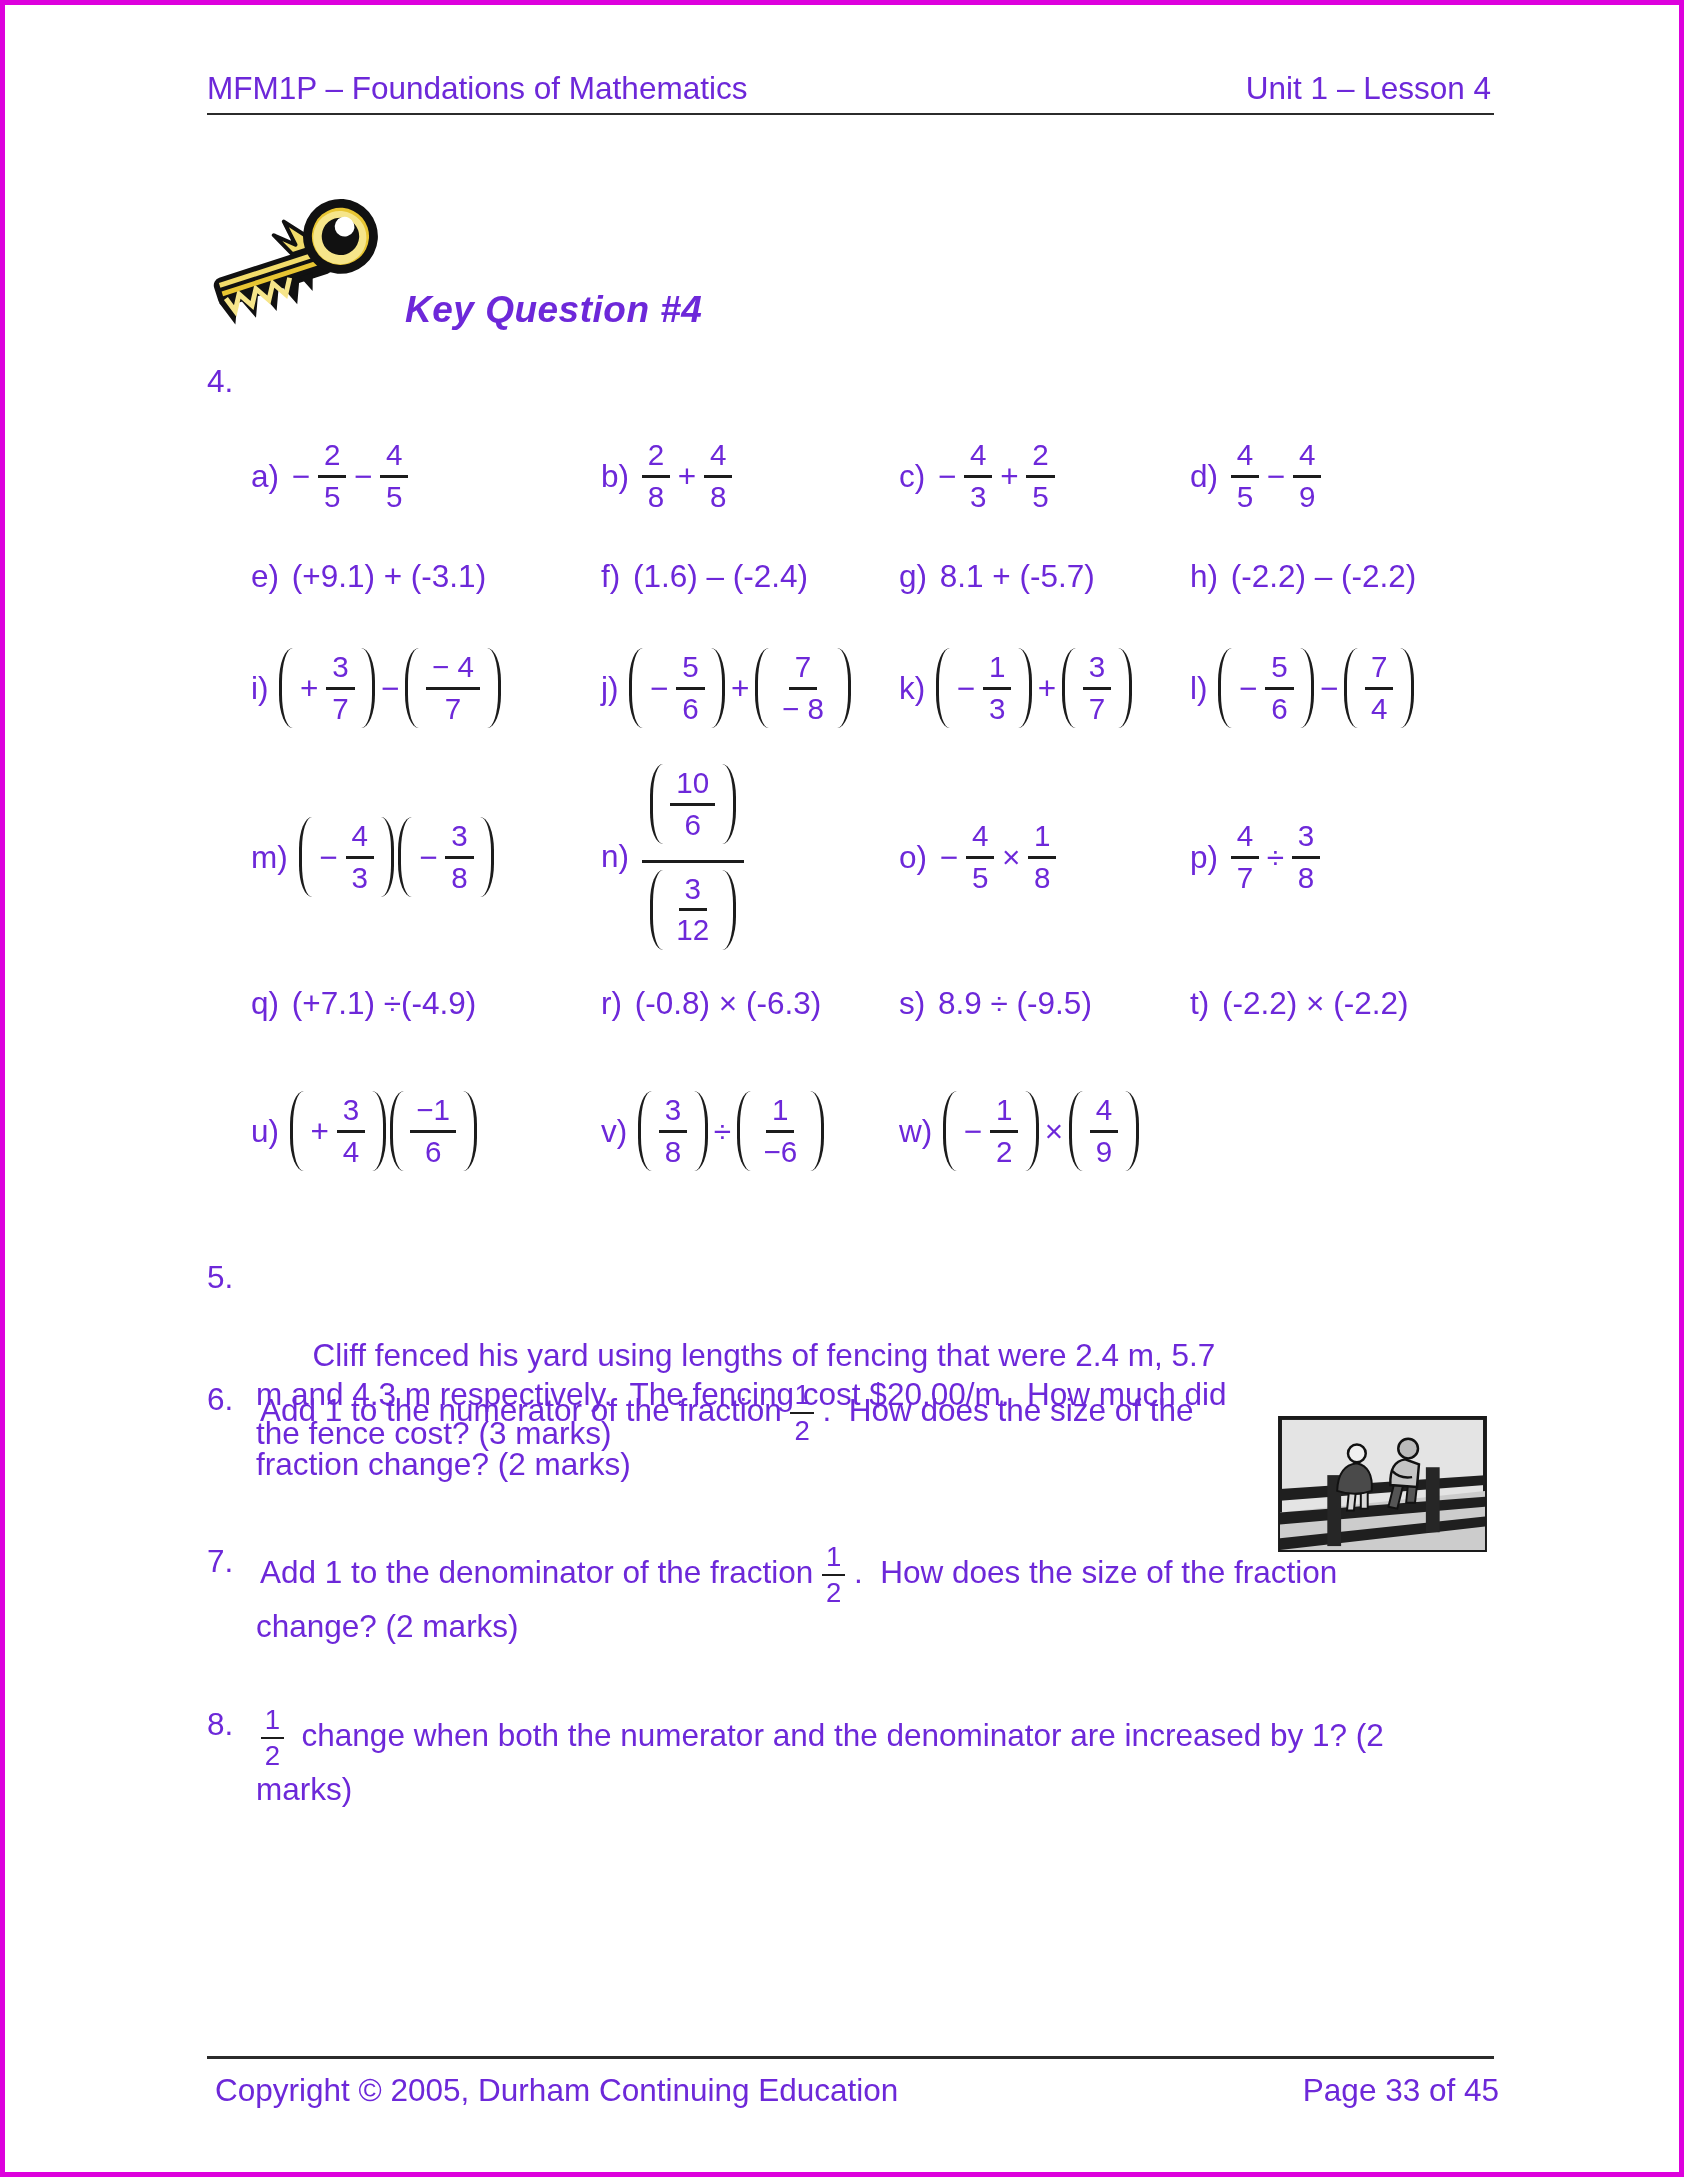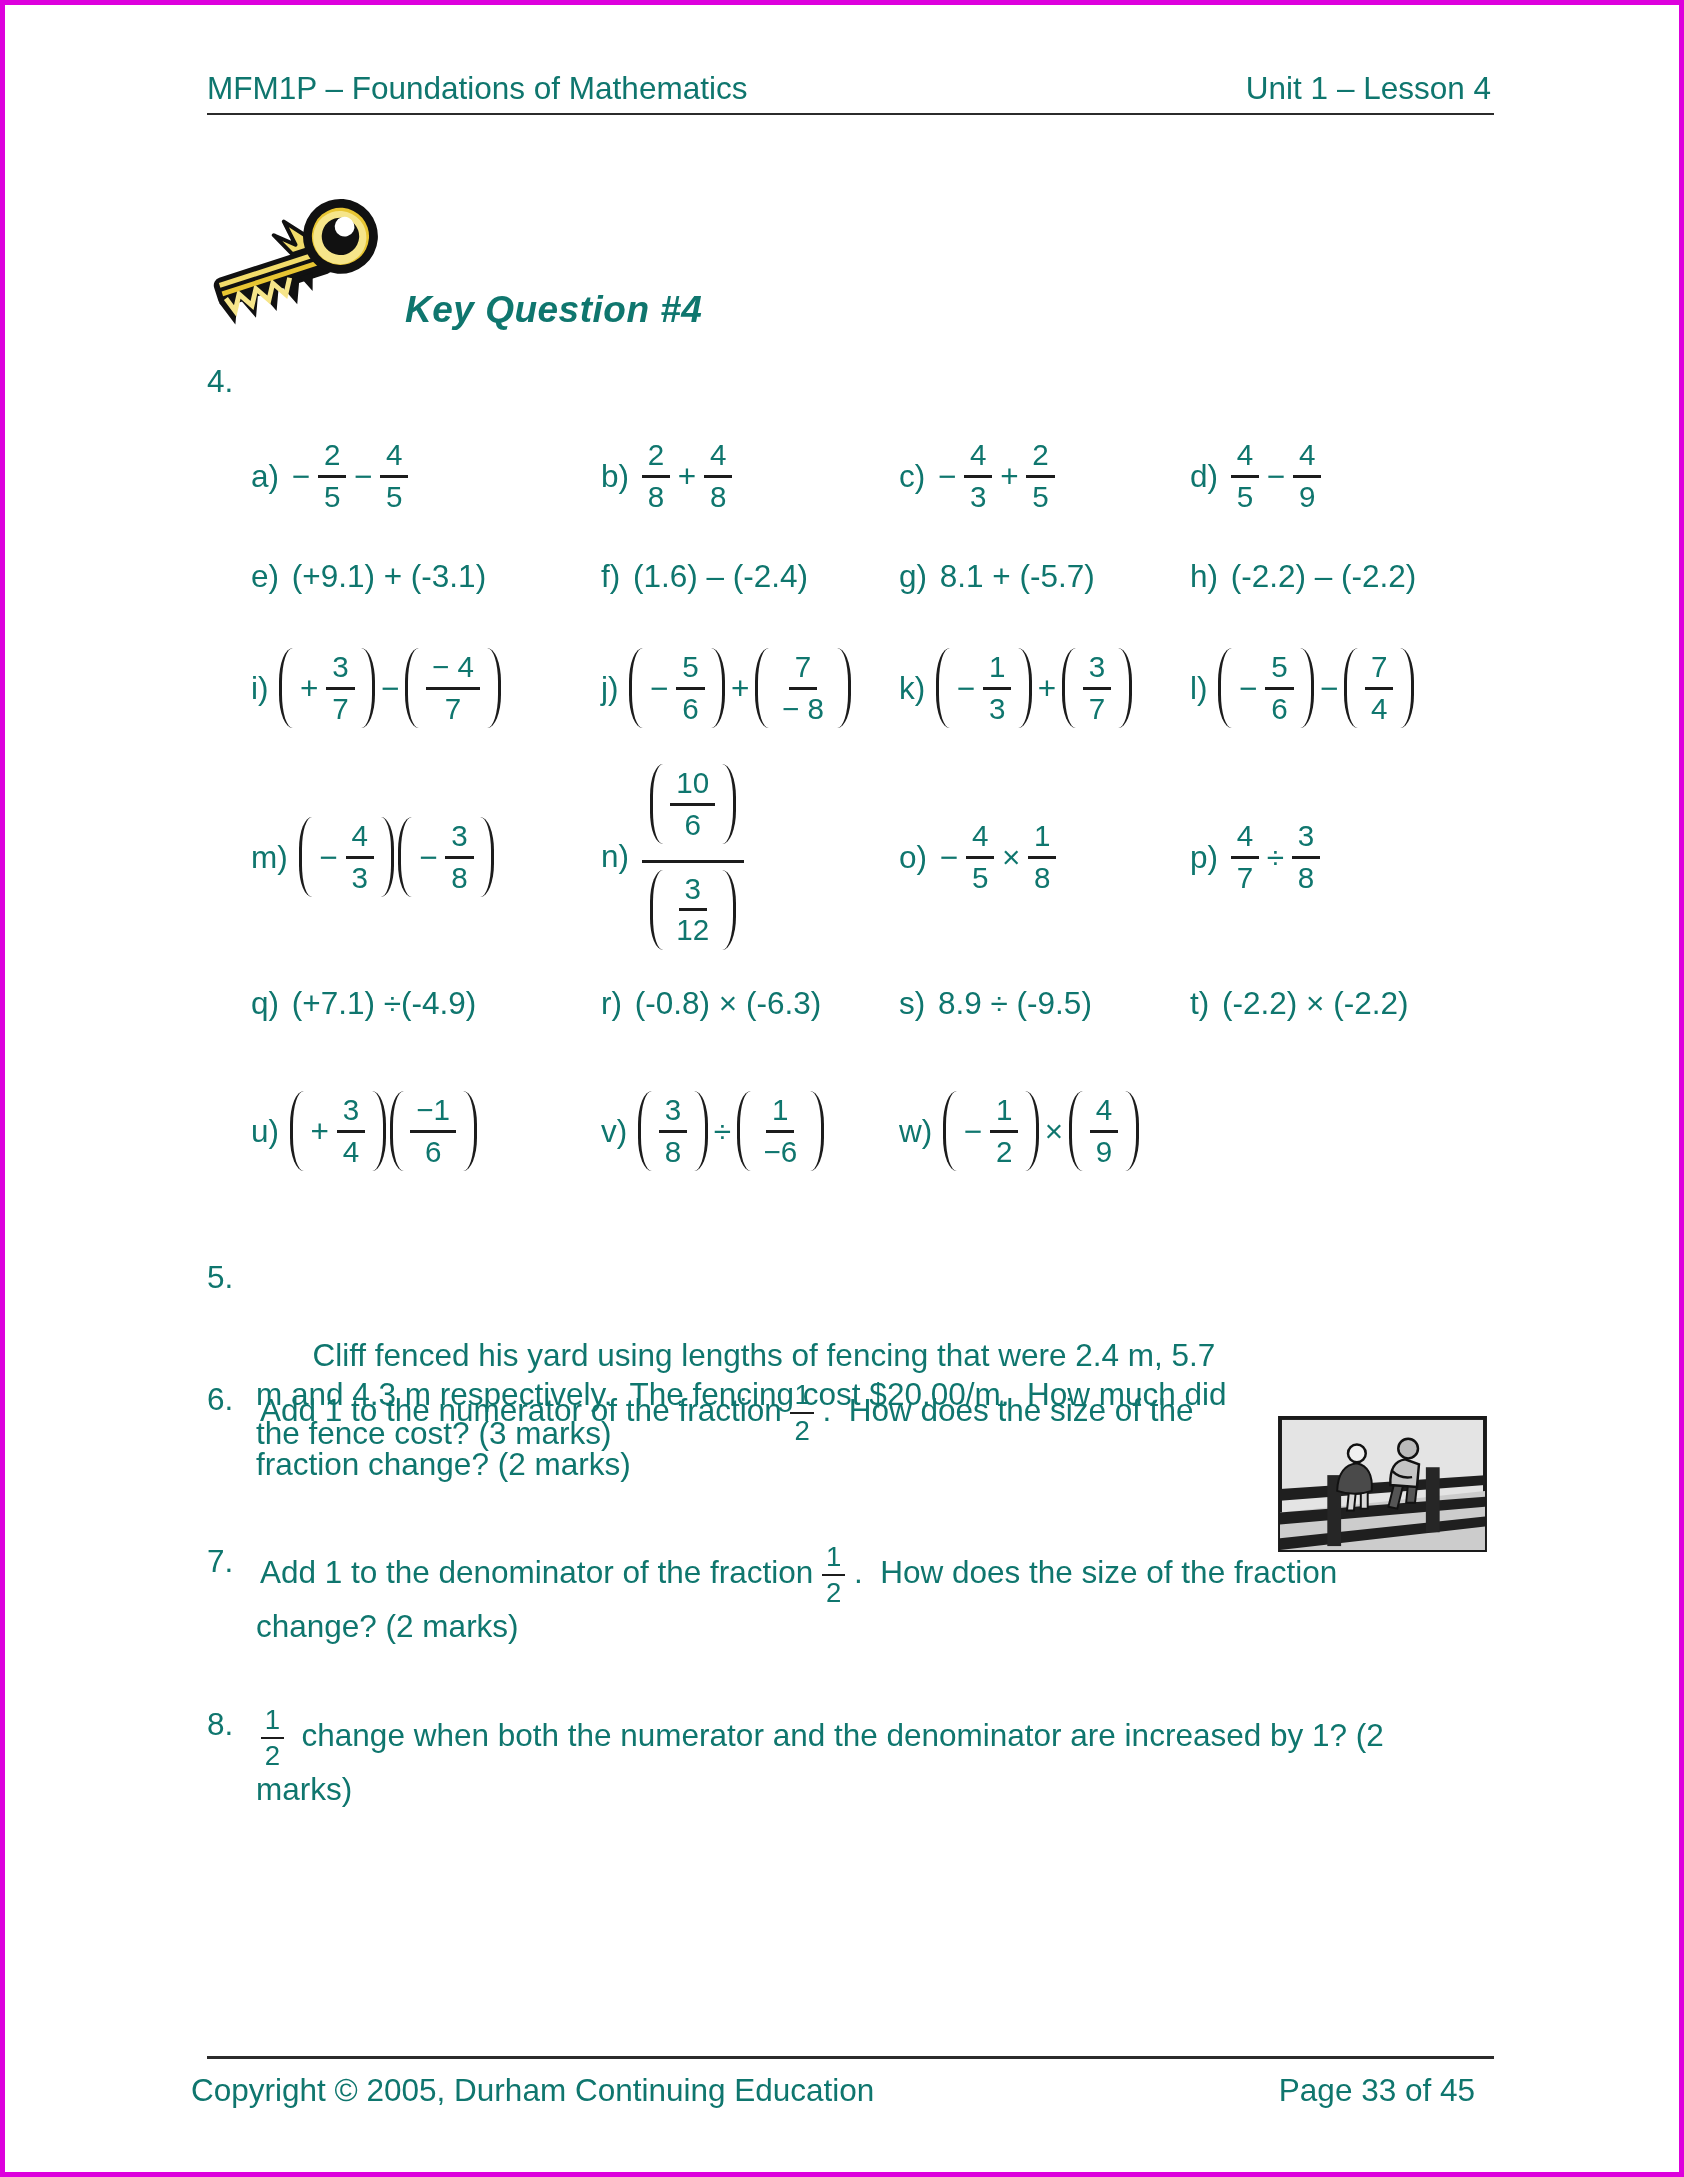--- a/index.html
+++ b/index.html
@@ -1,19 +1,19 @@
 <!DOCTYPE html>
 <html><head>
 <meta charset="utf-8">
 <style>
   html,body{margin:0;padding:0;background:#fff;}
   .page{
     position:relative;width:1684px;height:2177px;box-sizing:border-box;
     background:#ffffff;border:5.9px solid #dd00dd;overflow:hidden;
-    font-family:"Liberation Sans",sans-serif;color:#0f766e;
+    font-family:"Liberation Sans",sans-serif;color:#6d28d9;
   }
   .abs{position:absolute;}
   
   .hf-row{display:flex;justify-content:space-between;font-size:31.5px;}
   .rule{background:#2b2b2b;}
   
   .key-title{font-size:37px;font-weight:bold;font-style:italic;letter-spacing:0.5px;}
   
   .qblock{display:flex;align-items:flex-start;font-size:31.5px;line-height:39px;}
   .qnum{width:49px;flex:0 0 49px;}
@@ -222,19 +222,19 @@
     <span class="qnum">7.</span>
     <div class="qtext" style="width:1133px;"><span class="mtxt">Add 1 to the denominator of the fraction</span><span class="frac"><span class="num">1</span><span class="den">2</span></span><span class="mtxt">.  How does the size of the fraction change? (2 marks)</span></div>
   </div>
 
   <div class="abs qblock" style="left:202px;top:1700px;">
     <span class="qnum">8.</span>
     <div class="qtext" style="width:1162px;"><span class="frac"><span class="num">1</span><span class="den">2</span></span><span class="mtxt"> change when both the numerator and the denominator are increased by 1? (2 marks)</span></div>
   </div>
 
   <div class="abs rule" style="left:202px;top:2051px;width:1287px;height:3px;"></div>
-  <div class="abs hf-row" style="left:186px;top:2067px;width:1284px;">
+  <div class="abs hf-row" style="left:210px;top:2067px;width:1284px;">
     <span>Copyright © 2005, Durham Continuing Education</span>
     <span>Page 33 of 45</span>
   </div>
 
 </div>
 
 
 </body></html>

